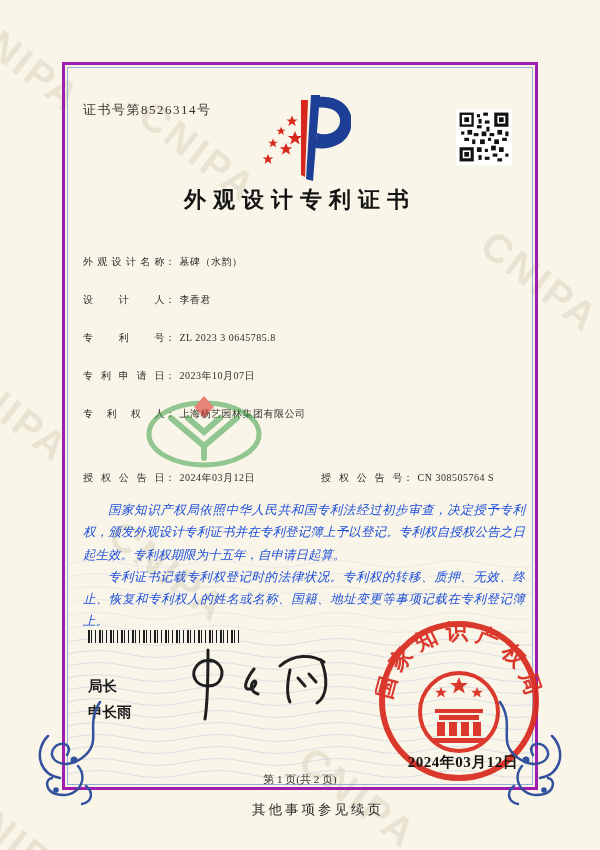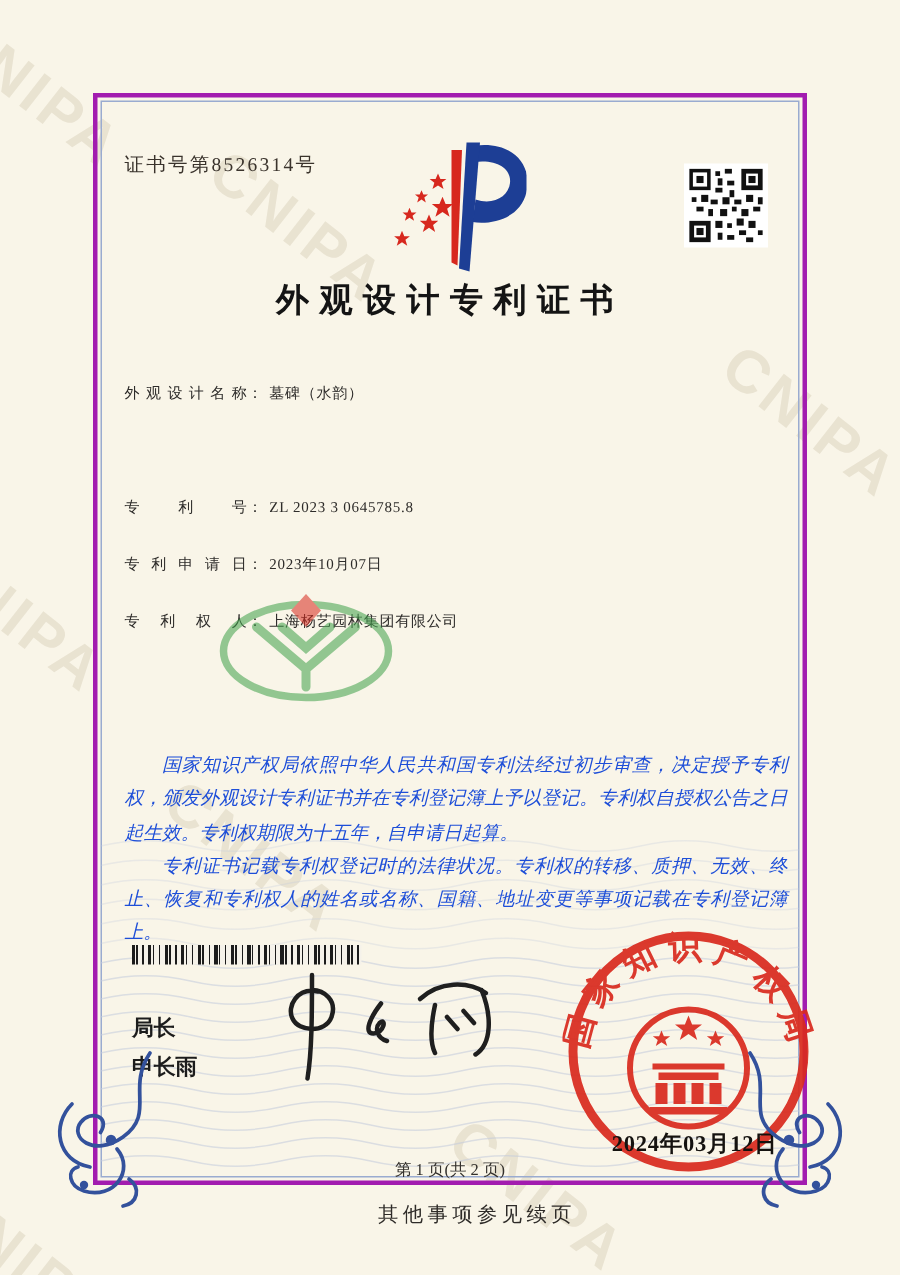--- a/index.html
+++ b/index.html
@@ -169,28 +169,37 @@
           <rect x="22" y="27" width="3" height="2"></rect>
         <rect x="25" y="30" width="3" height="2"></rect>
       </g>
     </svg>
 
     <div class="title">外观设计专利证书</div>
 
     <div class="field-row" style="top:190px">
       <span class="lbl">外观设计名称</span><span class="colon">：</span><span class="val">墓碑（水韵）</span>
     </div>
+    <div class="field-row" style="top:228px">
+      <span class="lbl">设计人</span><span class="colon">：</span><span class="val">李香君</span>
+    </div>
     <div class="field-row" style="top:266px">
       <span class="lbl">专利号</span><span class="colon">：</span><span class="val">ZL 2023 3 0645785.8</span>
     </div>
     <div class="field-row" style="top:304px">
       <span class="lbl">专利申请日</span><span class="colon">：</span><span class="val">2023年10月07日</span>
     </div>
     <div class="field-row" style="top:342px">
       <span class="lbl">专利权人</span><span class="colon">：</span><span class="val">上海杨艺园林集团有限公司</span>
+    </div>
+    <div class="field-row" style="top:406px;width:442px">
+      <span class="lbl">授权公告日</span><span class="colon">：</span><span class="val">2024年03月12日</span>
+      <span class="grant-right">
+        <span class="lbl">授权公告号</span><span class="colon">：</span><span class="val">CN 308505764 S</span>
+      </span>
     </div>
 
     <div class="body-text">
       <p>国家知识产权局依照中华人民共和国专利法经过初步审查，决定授予专利权，颁发外观设计专利证书并在专利登记簿上予以登记。专利权自授权公告之日起生效。专利权期限为十五年，自申请日起算。</p>
       <p>专利证书记载专利权登记时的法律状况。专利权的转移、质押、无效、终止、恢复和专利权人的姓名或名称、国籍、地址变更等事项记载在专利登记簿上。</p>
     </div>
 
     <div class="barcode"></div>
 
     <div class="signer">

